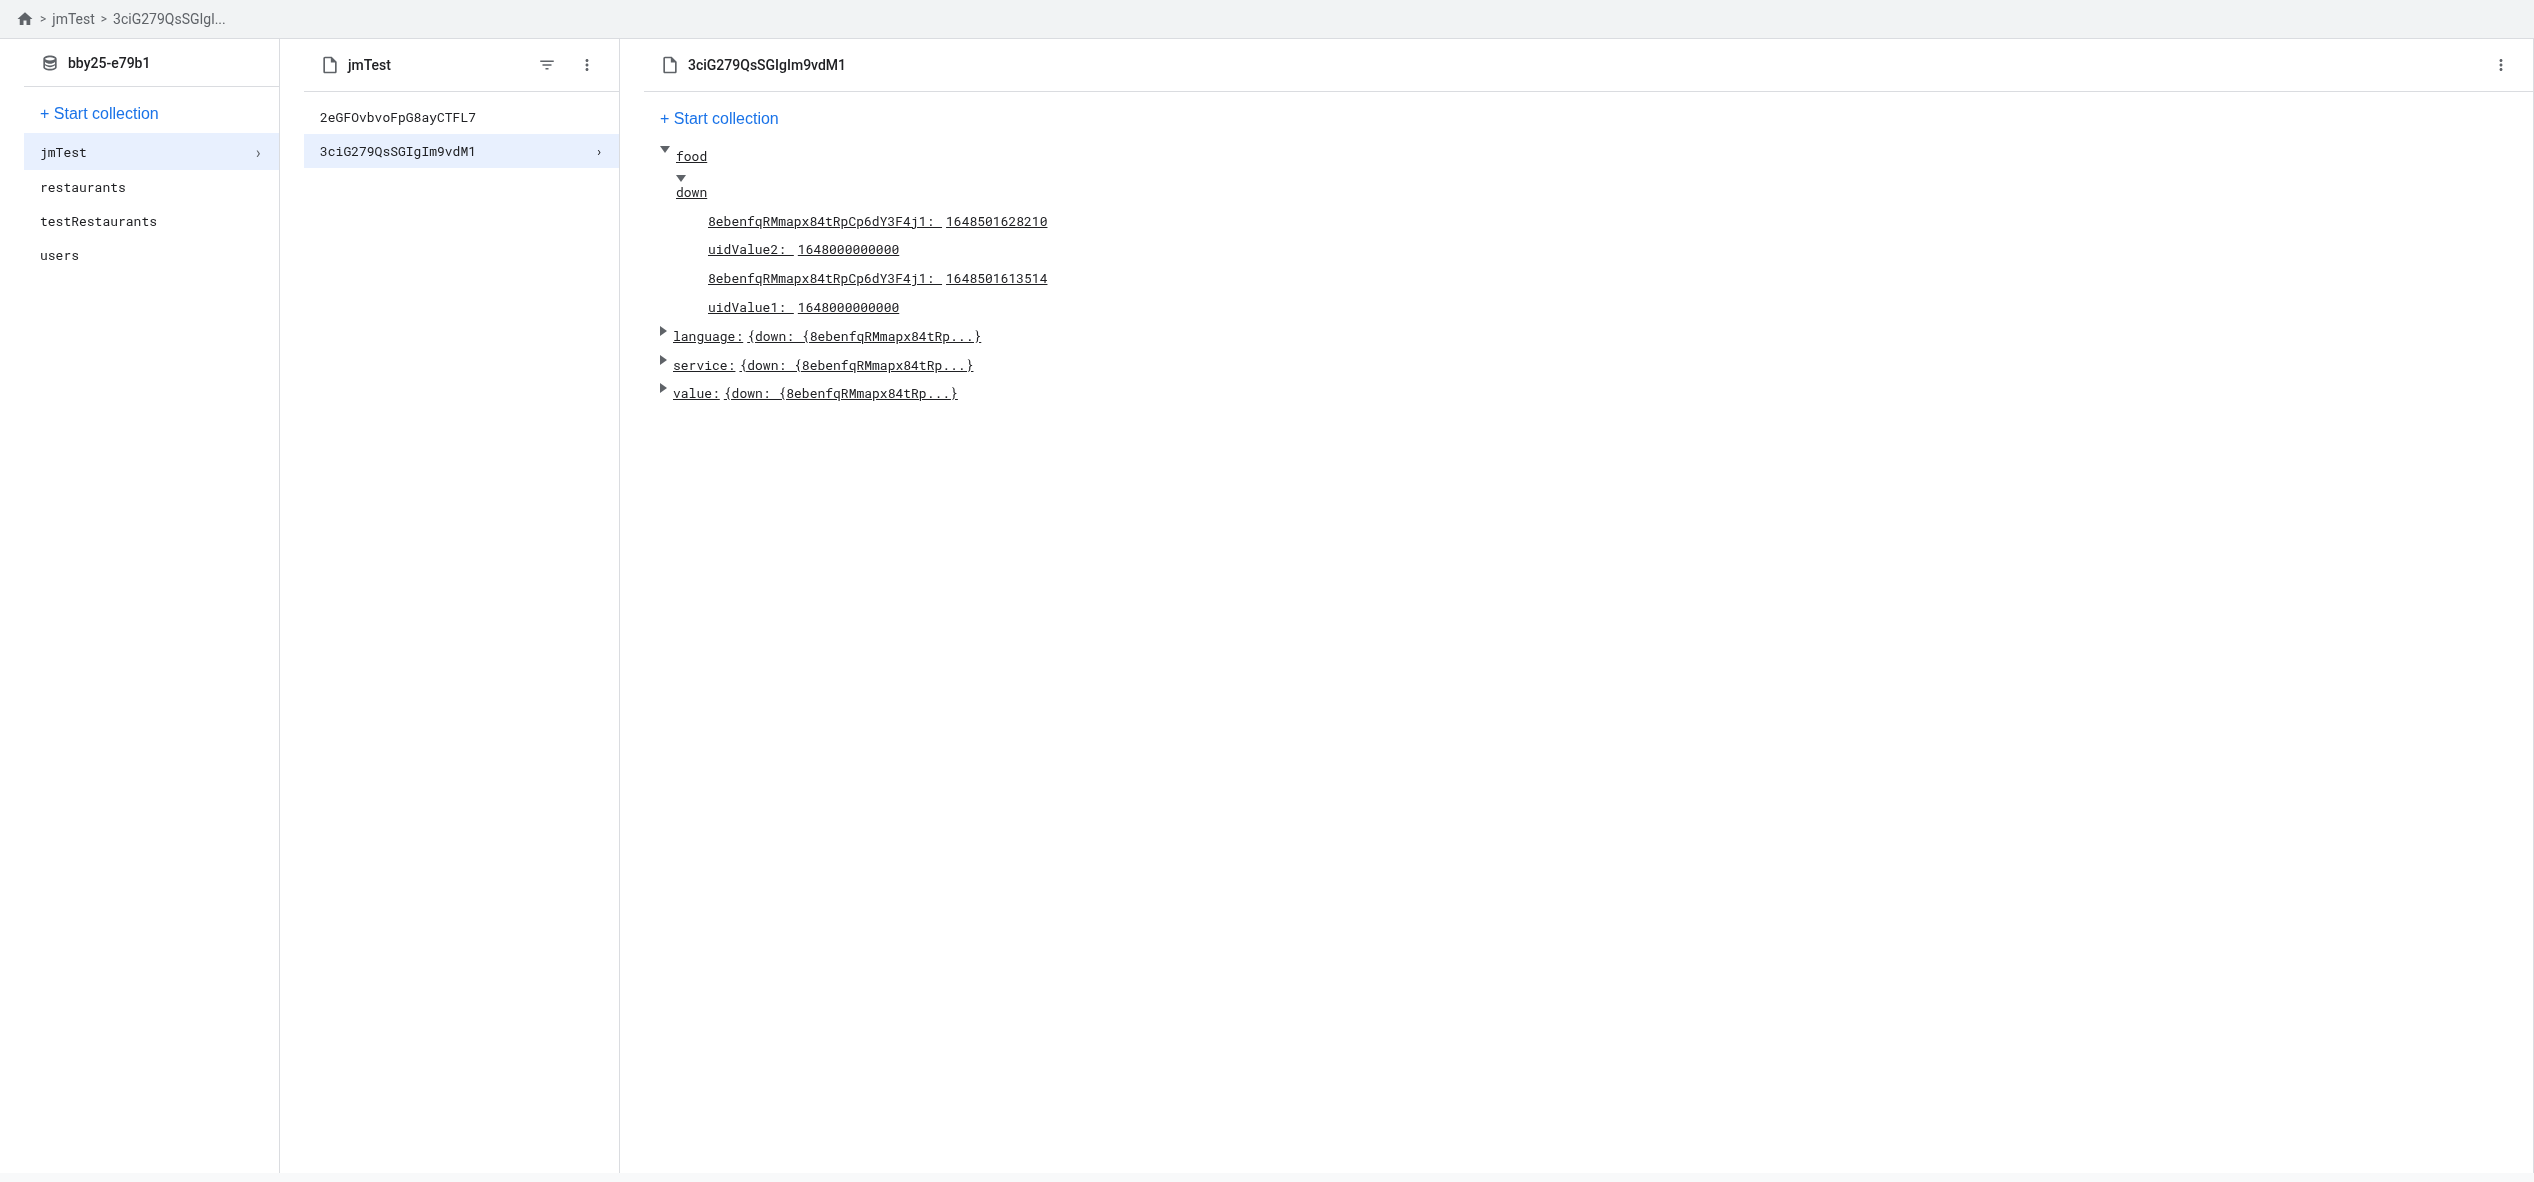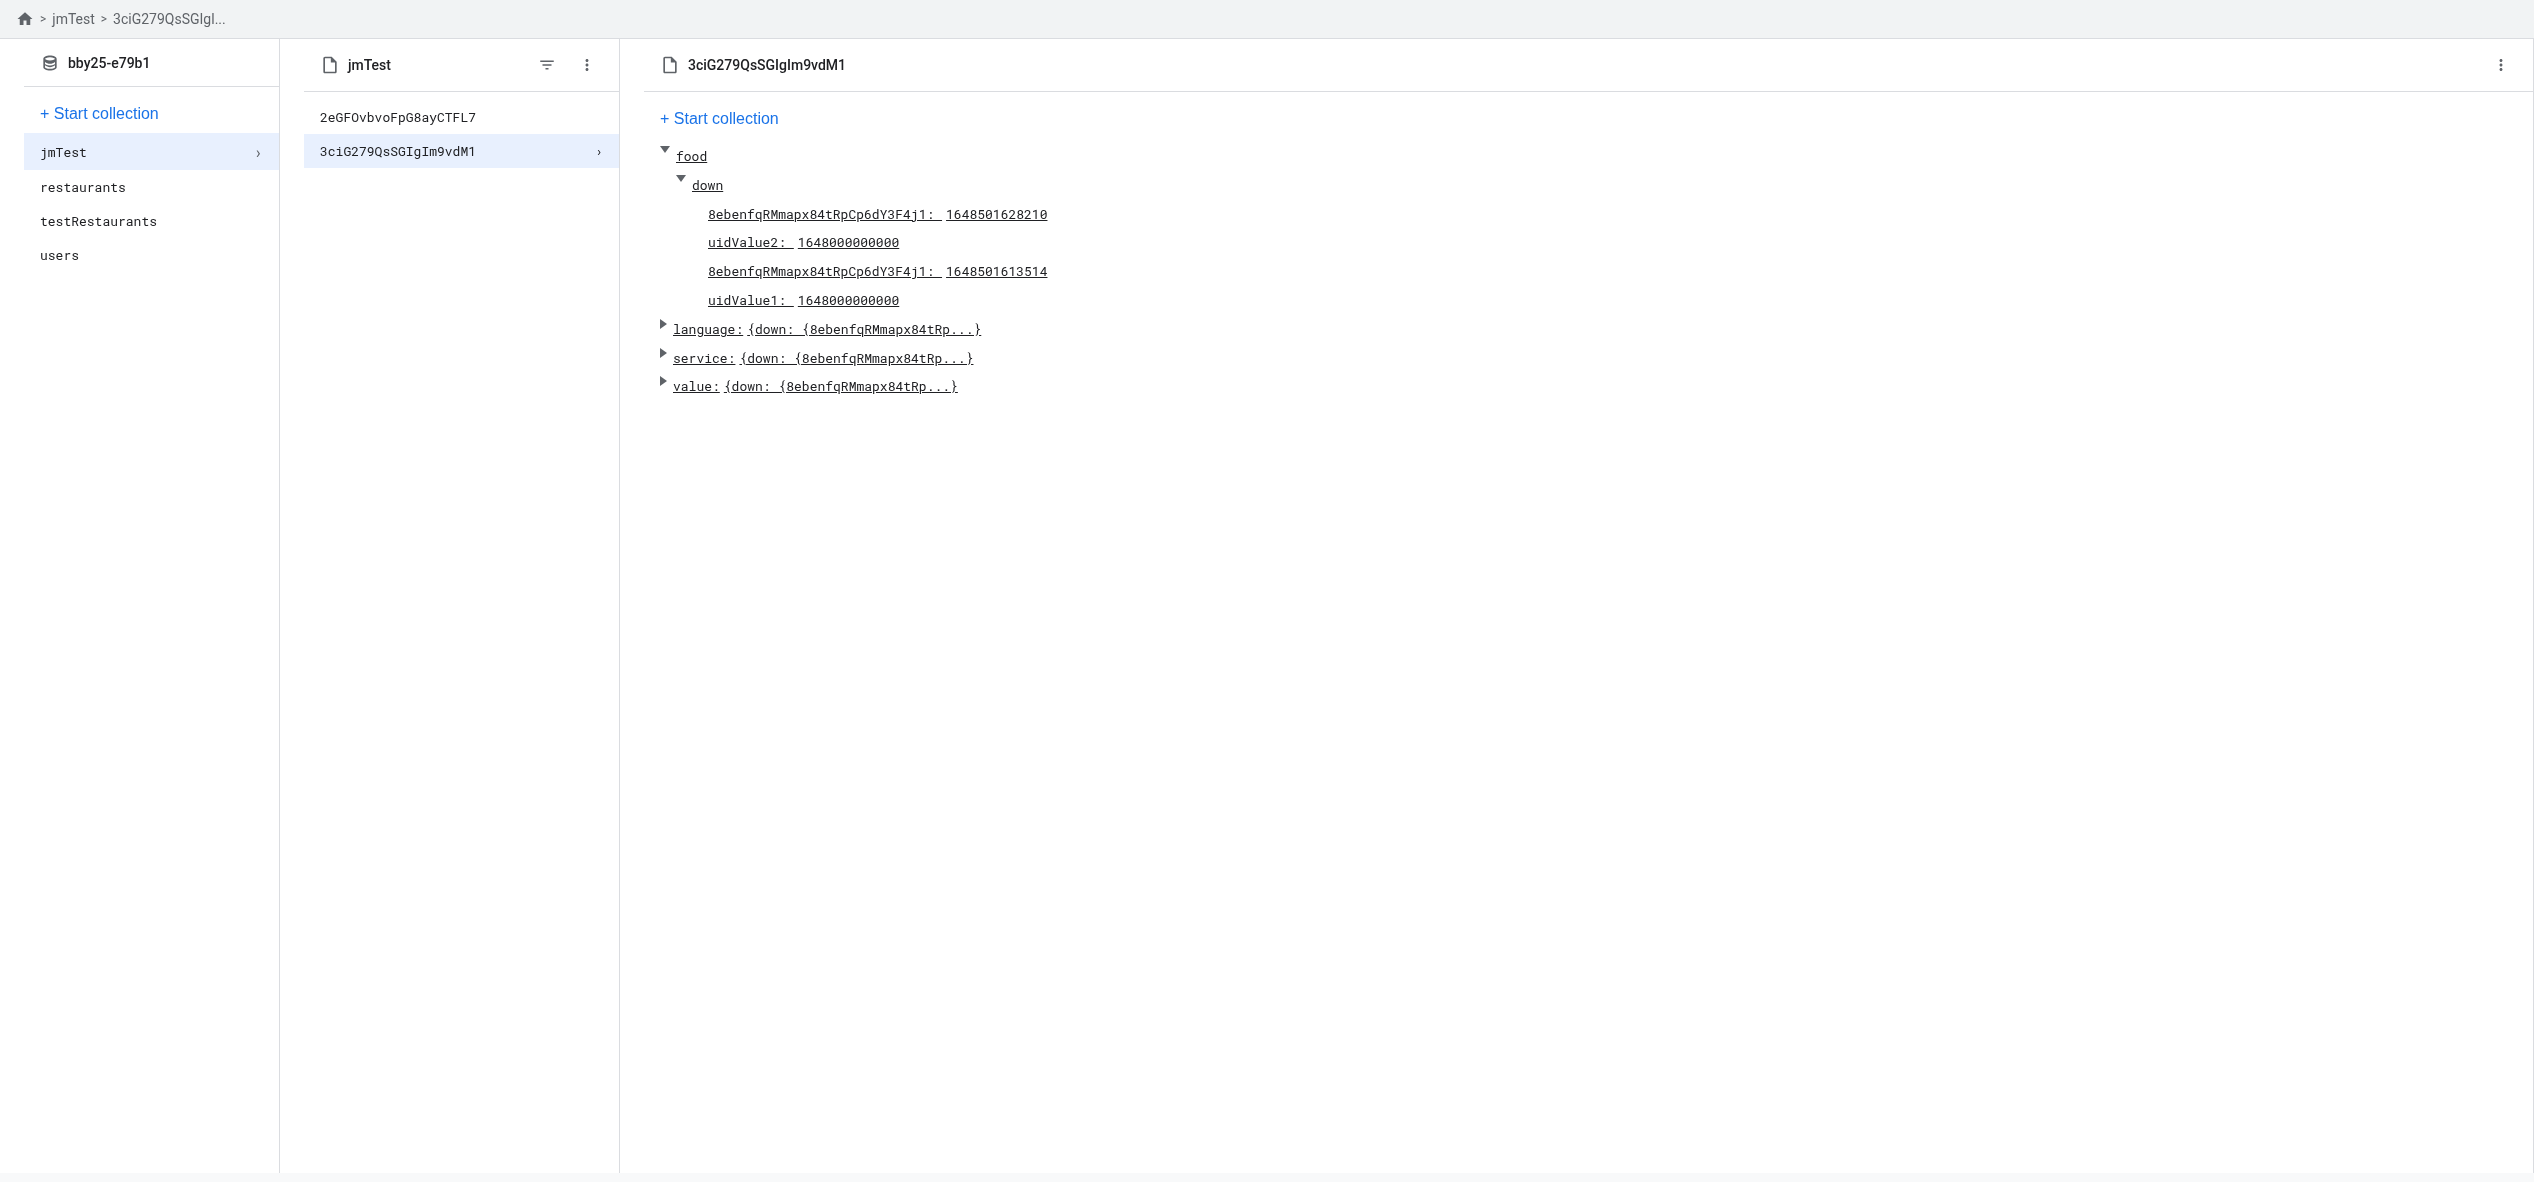--- a/index.html
+++ b/index.html
@@ -149,21 +149,21 @@
     .field-row {
       display: flex;
       align-items: flex-start;
       padding: 4px 16px;
       font-size: 13px;
       font-family: 'Roboto Mono', monospace;
       line-height: 1.6;
     }
     .field-key { color: #202124; }
     .field-value { color: #202124; margin-left: 4px; }
-    .field-indent-1 { padding-left: 32px; }
+    .field-indent-1 { padding-left: 32px; flex-direction: column; }
     .field-indent-2 { padding-left: 64px; }
 
     .triangle-right {
       display: inline-block;
       width: 0; height: 0;
       border-top: 5px solid transparent;
       border-bottom: 5px solid transparent;
       border-left: 7px solid #5f6368;
       margin-right: 6px;
       cursor: pointer;

